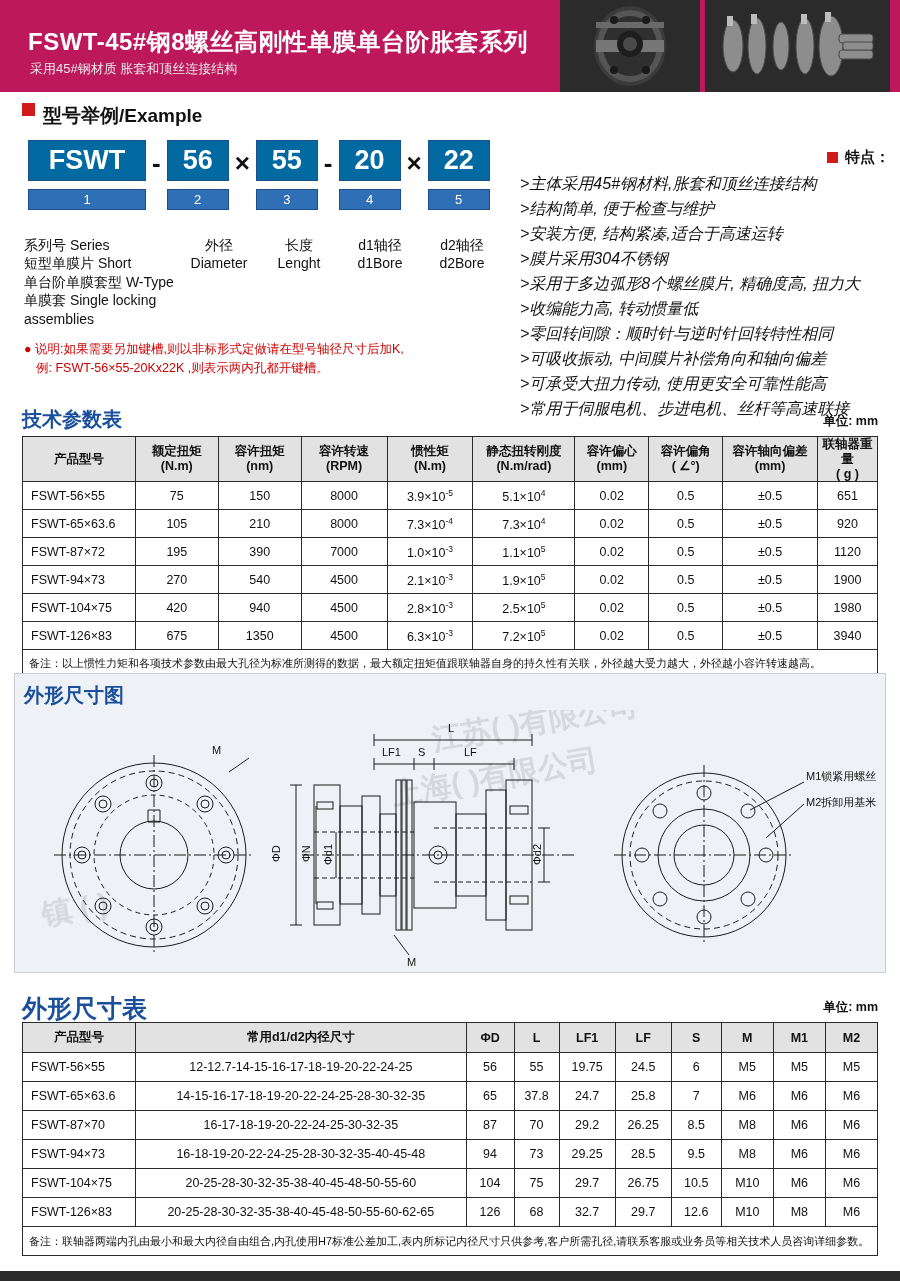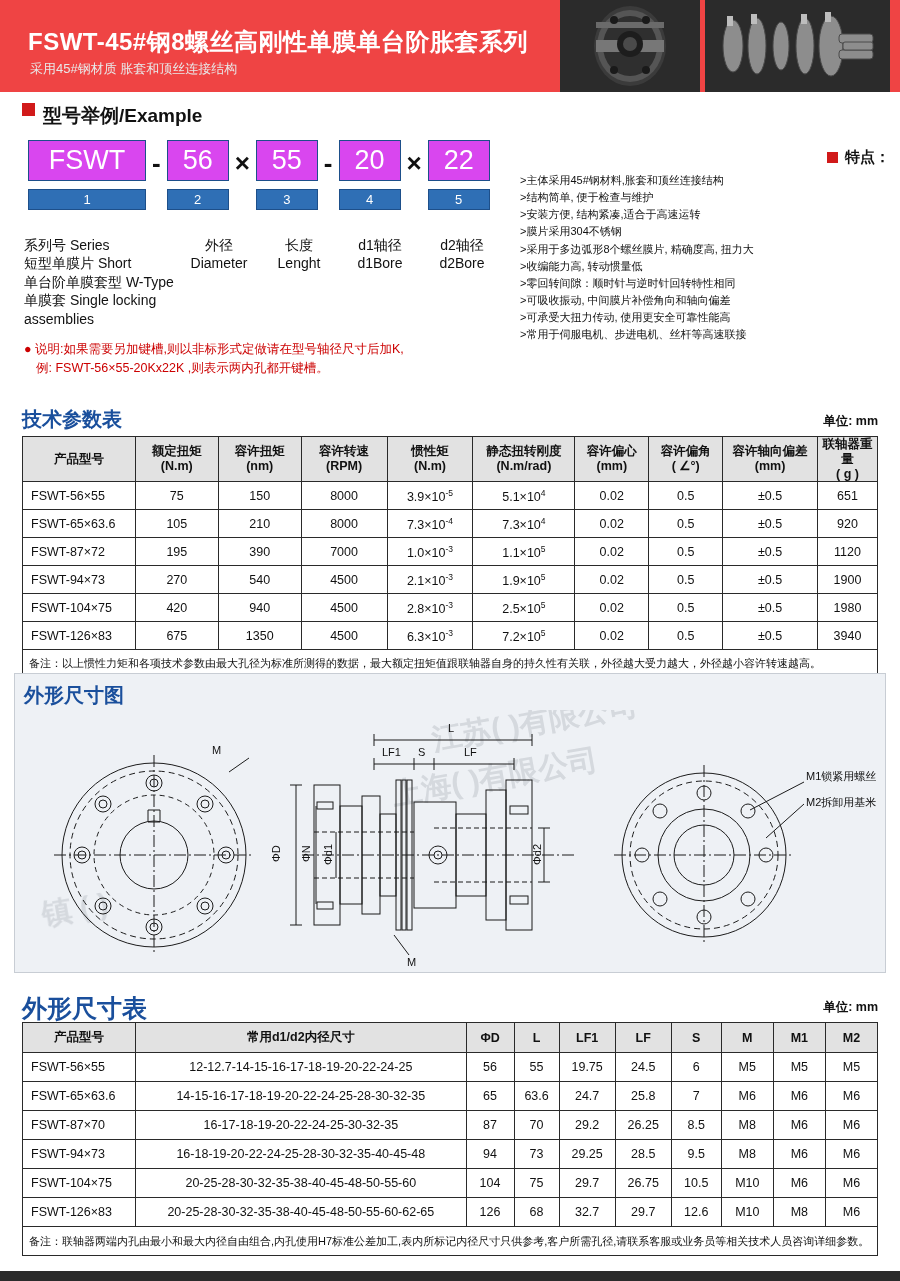--- a/index.html
+++ b/index.html
@@ -11,21 +11,21 @@
     font-family: "Liberation Sans", sans-serif;
     color: #111;
     position: relative;
     overflow: hidden;
   }
   .page { position: relative; width: 900px; height: 1281px; }
 
   
   .header {
     position: absolute; left:0; top:0; width:900px; height:92px;
-    background: #ef4444;
+    background: #be185d;
   }
   .header .title {
     position:absolute; left:28px; top:26px;
     color:#fff; font-size:24px; font-weight:bold; letter-spacing:0.5px;
     white-space:nowrap;
   }
   .header .subtitle {
     position:absolute; left:30px; top:60px;
     color:#e8e8e8; font-size:13px; white-space:nowrap;
   }
@@ -37,21 +37,21 @@
 
   
   .sec-head { display:flex; align-items:flex-start; gap:8px; }
   .sec-sq { width:13px; height:13px; background:#d11a1a; display:inline-block; }
   .sec-title-cn { font-size:19px; font-weight:bold; color:#111; }
 
   
   .example-head { position:absolute; left:22px; top:103px; }
   .model-row { position:absolute; left:28px; top:140px; display:flex; align-items:flex-start; }
   .mbox {
-    background:#d946ef; color:#fff; font-weight:normal; text-align:center;
+    background:#0369a1; color:#fff; font-weight:bold; text-align:center;
     border:1px solid #1d4f8a;
   }
   .mbox.big { font-size:27px; padding:6px 0 6px 0; line-height:1; }
   .num-w { width:118px; }
   .num-s { width:62px; }
   .sep { font-size:26px; font-weight:bold; color:#111; padding:8px 6px 0 6px; }
   .idx-row { position:absolute; left:28px; top:189px; display:flex; align-items:flex-start; }
   .ibox {
     background:#2f6fb5; color:#fff; font-size:13px; text-align:center;
     border:1px solid #1d4f8a; padding:2px 0;
@@ -60,21 +60,21 @@
   .labels-row .col { position:absolute; text-align:left; }
   .note-red { position:absolute; left:24px; top:340px; font-size:12.5px; color:#cc0000; line-height:1.5; }
   .note-red .dot { color:#cc0000; }
 
   
   .feat { position:absolute; left:520px; top:148px; width:370px; }
   .feat .fh { display:flex; align-items:center; gap:7px; margin-bottom:5px;justify-content:flex-end; }
   .feat .fh .sq { width:11px; height:11px; background:#d11a1a; }
   .feat .fh .t { font-size:15px; font-weight:bold; }
   .feat ul { list-style:none; margin:0; padding:0; }
-  .feat li { font-size:11px; line-height:1.56; white-space:nowrap; }
+  .feat li { font-size:16px; line-height:1.56; white-space:nowrap;font-style:italic; }
 
   
   .tp-title { position:absolute; left:22px; top:406px; font-size:20px; font-weight:bold; color:#1a4f9c; }
   .unit1 { position:absolute; right:22px; top:413px; font-size:12.5px; font-weight:bold; }
   table.grid {
     position:absolute; border-collapse:collapse; font-size:12.5px;
   }
   table.grid th, table.grid td {
     border:1px solid #2a2a2a; text-align:center; padding:0;
   }
@@ -498,21 +498,21 @@
           <td>24.5</td>
           <td>6</td>
           <td>M5</td>
           <td>M5</td>
           <td>M5</td>
         </tr>
         <tr>
           <td>FSWT-65×63.6</td>
           <td>14-15-16-17-18-19-20-22-24-25-28-30-32-35</td>
           <td>65</td>
-          <td>63.6</td>
+          <td>37.8</td>
           <td>24.7</td>
           <td>25.8</td>
           <td>7</td>
           <td>M6</td>
           <td>M6</td>
           <td>M6</td>
         </tr>
         <tr>
           <td>FSWT-87×70</td>
           <td>16-17-18-19-20-22-24-25-30-32-35</td>

